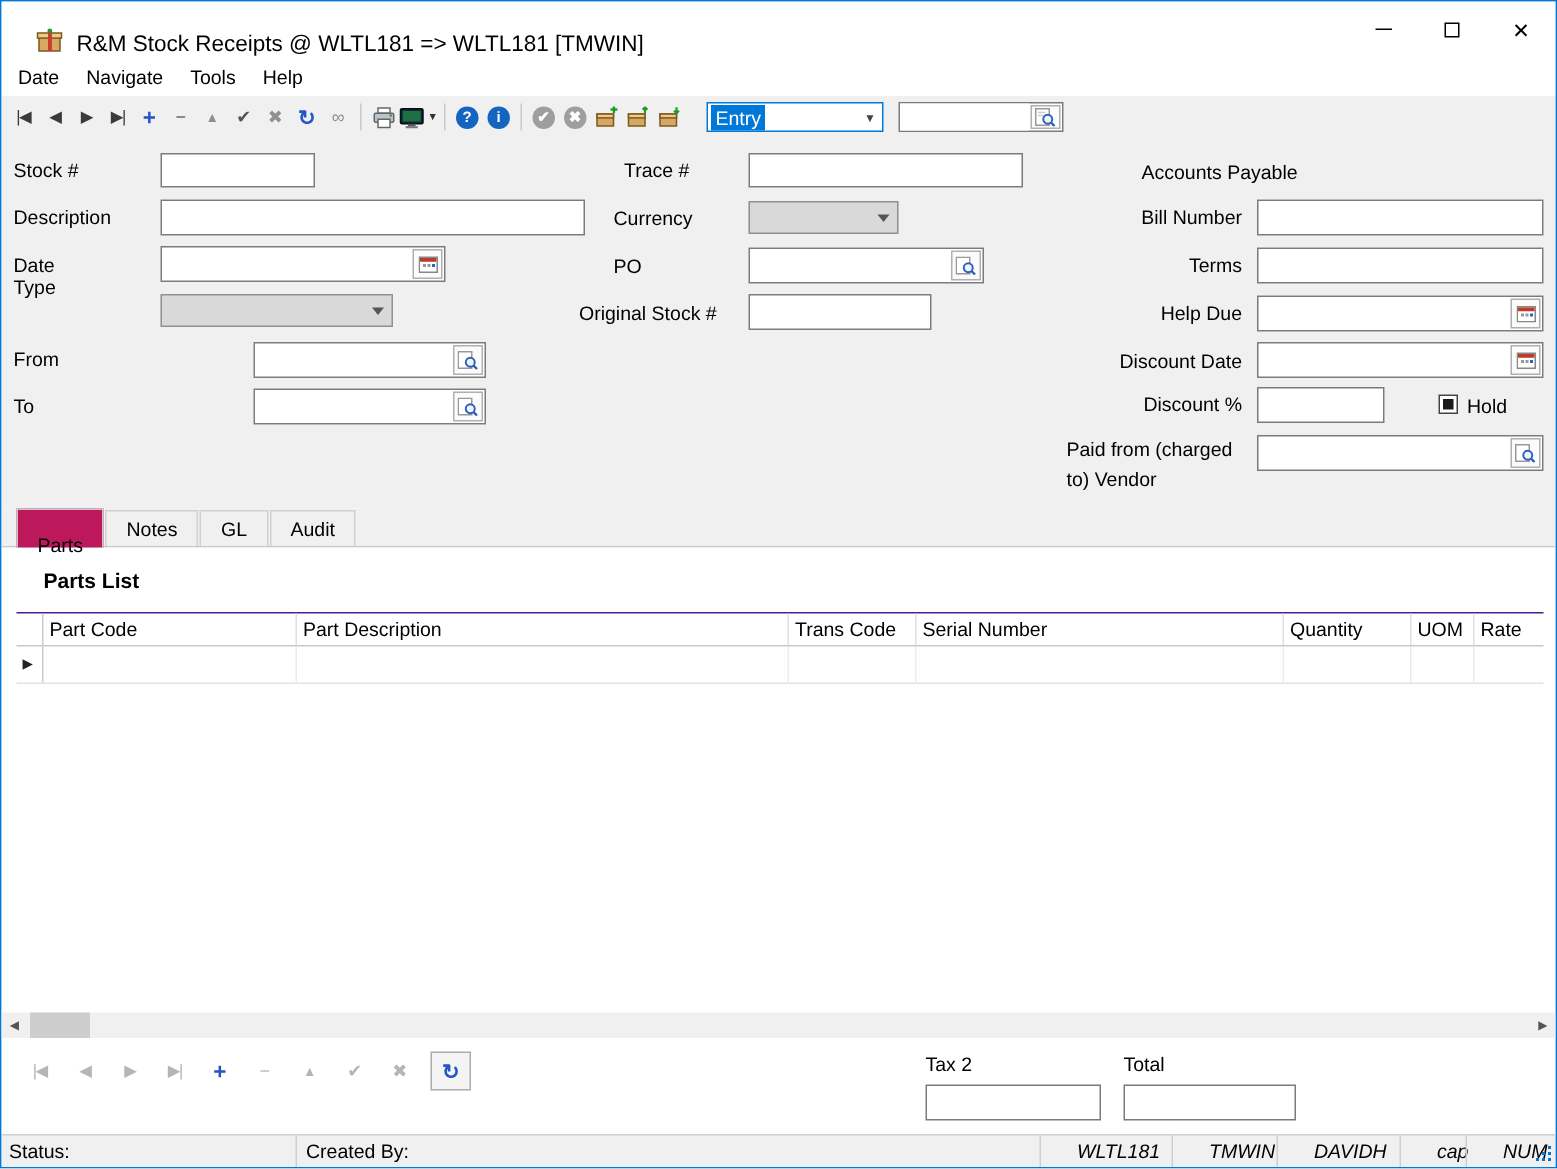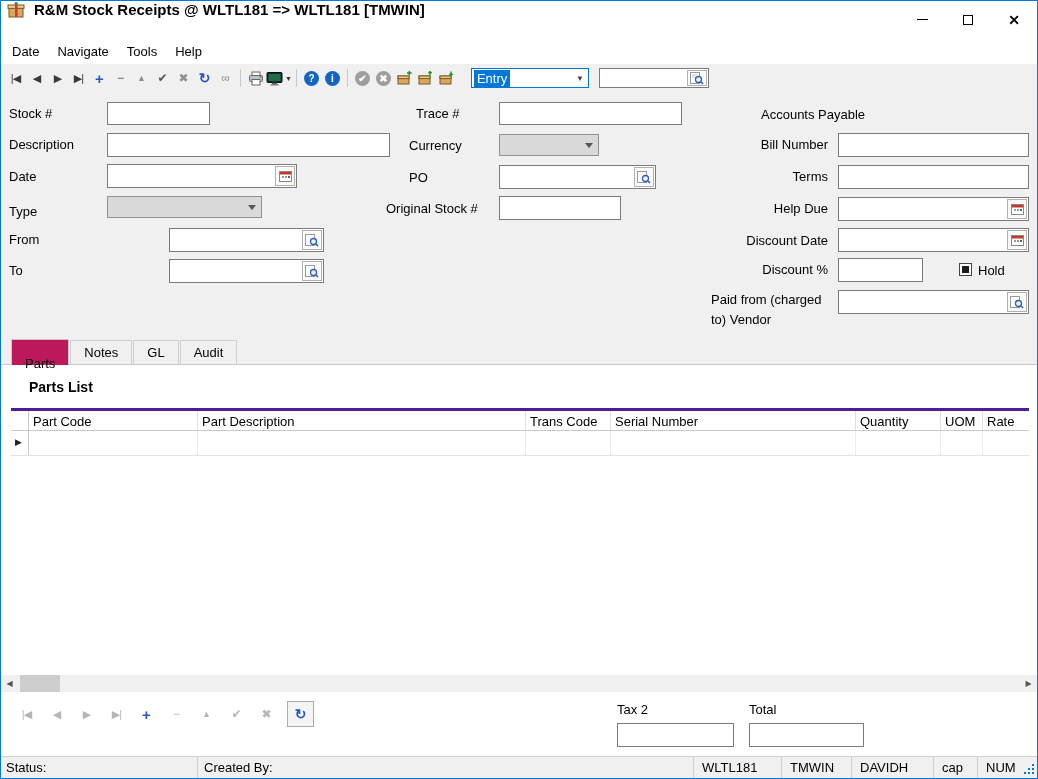--- a/index.html
+++ b/index.html
@@ -1,21 +1,21 @@
 <!DOCTYPE html>
 <html><head>
 <meta charset="utf-8">
 <style>
   * { margin:0; padding:0; box-sizing:border-box; }
   html,body { background:#e8e8e8; }
   body { font-family:"Liberation Sans", sans-serif; font-size:13px; color:#000; }
   .window { position:relative; width:1038px; height:779px; background:#fff; border:1px solid #0078d7; overflow:hidden; }
 
   
-  .titlebar { height:37px; background:#fff; display:flex; align-items:flex-start; padding-left:6px;font-weight:bold; }
+  .titlebar { height:37px; background:#fff; display:flex; align-items:flex-end; padding-left:23px; }
   .titlebar .title { margin-left:8px; font-size:15px; }
   .win-controls { margin-left:auto; display:flex; height:100%; }
   .winbtn { width:46px; height:100%; display:flex; align-items:center; justify-content:center; cursor:default; }
   .min-glyph { display:inline-block; width:11px; height:1px; background:#000; }
   .max-glyph { display:inline-block; width:10px; height:10px; border:1px solid #000; }
   .close-glyph { font-size:14px; line-height:1; }
 
   
   .menubar { height:26px; background:#fff; display:flex; align-items:center; padding-left:2px; }
   .menu-item { padding:4px 9px; }
@@ -57,21 +57,21 @@
   
   .tabstrip { height:26px; background:#f0f0f0; display:flex; align-items:flex-end; padding-left:10px; position:relative; border-bottom:1px solid #c8c8c8; }
   .tab { height:24px; padding:4px 13px 0; background:#f0f0f0; border:1px solid #d0d0d0; border-bottom:none; margin-right:1px; }
   .tab.active { background:#be185d; height:26px; padding-top:16px; margin-bottom:-1px; border-color:#c8c8c8; position:relative; z-index:2; }
 
   
   .content { height:327px; background:#fff; position:relative; }
   .parts-title { position:absolute; left:28px; top:14px; font-weight:bold; font-size:14px; }
   .grid { position:absolute; left:10px; top:43px; width:1018px; }
   .grid-header, .grid-row { display:grid; grid-template-columns:18px 169px 328px 85px 245px 85px 42px 1fr; }
-  .grid-header { height:23px; border-top:3px solid #4c1d95; border-bottom:1px solid #c9c9c9; }
+  .grid-header { height:23px; border-top:1px solid #4c1d95; border-bottom:1px solid #c9c9c9; }
   .gh-cell { border-right:1px solid #e0e0e0; padding:3px 2px 0 4px; white-space:nowrap; overflow:hidden; }
   .grid-row { height:25px; border-bottom:1px solid #e2e2e2; }
   .gr-cell { border-right:1px solid #ececec; padding:3px 2px 0 4px; }
   .sel-cell { border-right:1px solid #c9c9c9; color:#222; font-size:9px; padding-top:6px; padding-left:4px; }
   .hscroll { position:absolute; left:0; right:0; bottom:0; height:17px; background:#f0f0f0; display:flex; }
   .hs-btn { width:17px; height:17px; display:flex; align-items:center; justify-content:center; color:#555; font-size:8px; }
   .hs-track { flex:1; position:relative; }
   .hs-thumb { position:absolute; left:2px; top:0; width:40px; height:17px; background:#cdcdcd; }
 
   
@@ -82,21 +82,21 @@
   .bn-dis { color:#b5b5b5; }
   .bn-ref { border:1px solid #adadad; background:#f4f4f4; margin-left:4px; }
   .fgroup { position:absolute; top:10px; }
   .fgroup .flbl { display:block; margin-bottom:6px; }
   .fgroup input { width:100%; height:24px; border:1px solid #7b7b7b; font:inherit; padding:1px 4px; outline:0; }
 
   
   .statusbar { height:22px; background:#f0f0f0; border-top:1px solid #d0d0d0; display:flex; align-items:stretch; font-size:13px; }
   .sb-status { width:197px; padding-left:5px; display:flex; align-items:center; border-right:1px solid #cfcfcf; }
   .sb-created { flex:1; padding-left:6px; display:flex; align-items:center; }
-  .sb-cell { border-left:1px solid #cfcfcf; display:flex; align-items:center; padding-left:8px; }
+  .sb-cell { border-left:1px solid #cfcfcf; display:flex; align-items:center; padding-left:24px;font-style:italic; }
   .grip { width:18px; position:relative; }
   .grip::after { content:""; position:absolute; right:3px; bottom:4px; width:2px; height:2px; background:#0078d7;
     box-shadow:-4px 0 #0078d7, -8px 0 #0078d7, 0 -4px #0078d7, -4px -4px #0078d7, 0 -8px #0078d7; }
 </style>
 </head>
 <body>
 
 <div class="window">
 
   <div class="titlebar">
@@ -287,21 +287,21 @@
             <line x1="10.7" y1="9.7" x2="13" y2="12" stroke="#2c5fb8" stroke-width="1.6"></line>
           </svg>
       </span>
     </div>
 
     <span class="rlabel" style="top:77px">Terms</span>
     <div class="tb" style="left:837px;top:73px;width:191px;height:24px">
         <input value="" style="">
       </div>
 
-    <span class="flabel" style="left:8px;top:112px">Type</span>
+    <span class="flabel" style="left:8px;top:92px">Type</span>
     <div class="combo" style="left:106px;top:104px;width:155px">
         <span class="carrow"></span>
       </div>
 
     <span class="flabel" style="left:385px;top:109px">Original Stock #</span>
     <div class="tb" style="left:498px;top:104px;width:122px;height:24px">
         <input value="" style="">
       </div>
 
     <span class="rlabel" style="top:109px">Help Due</span>

